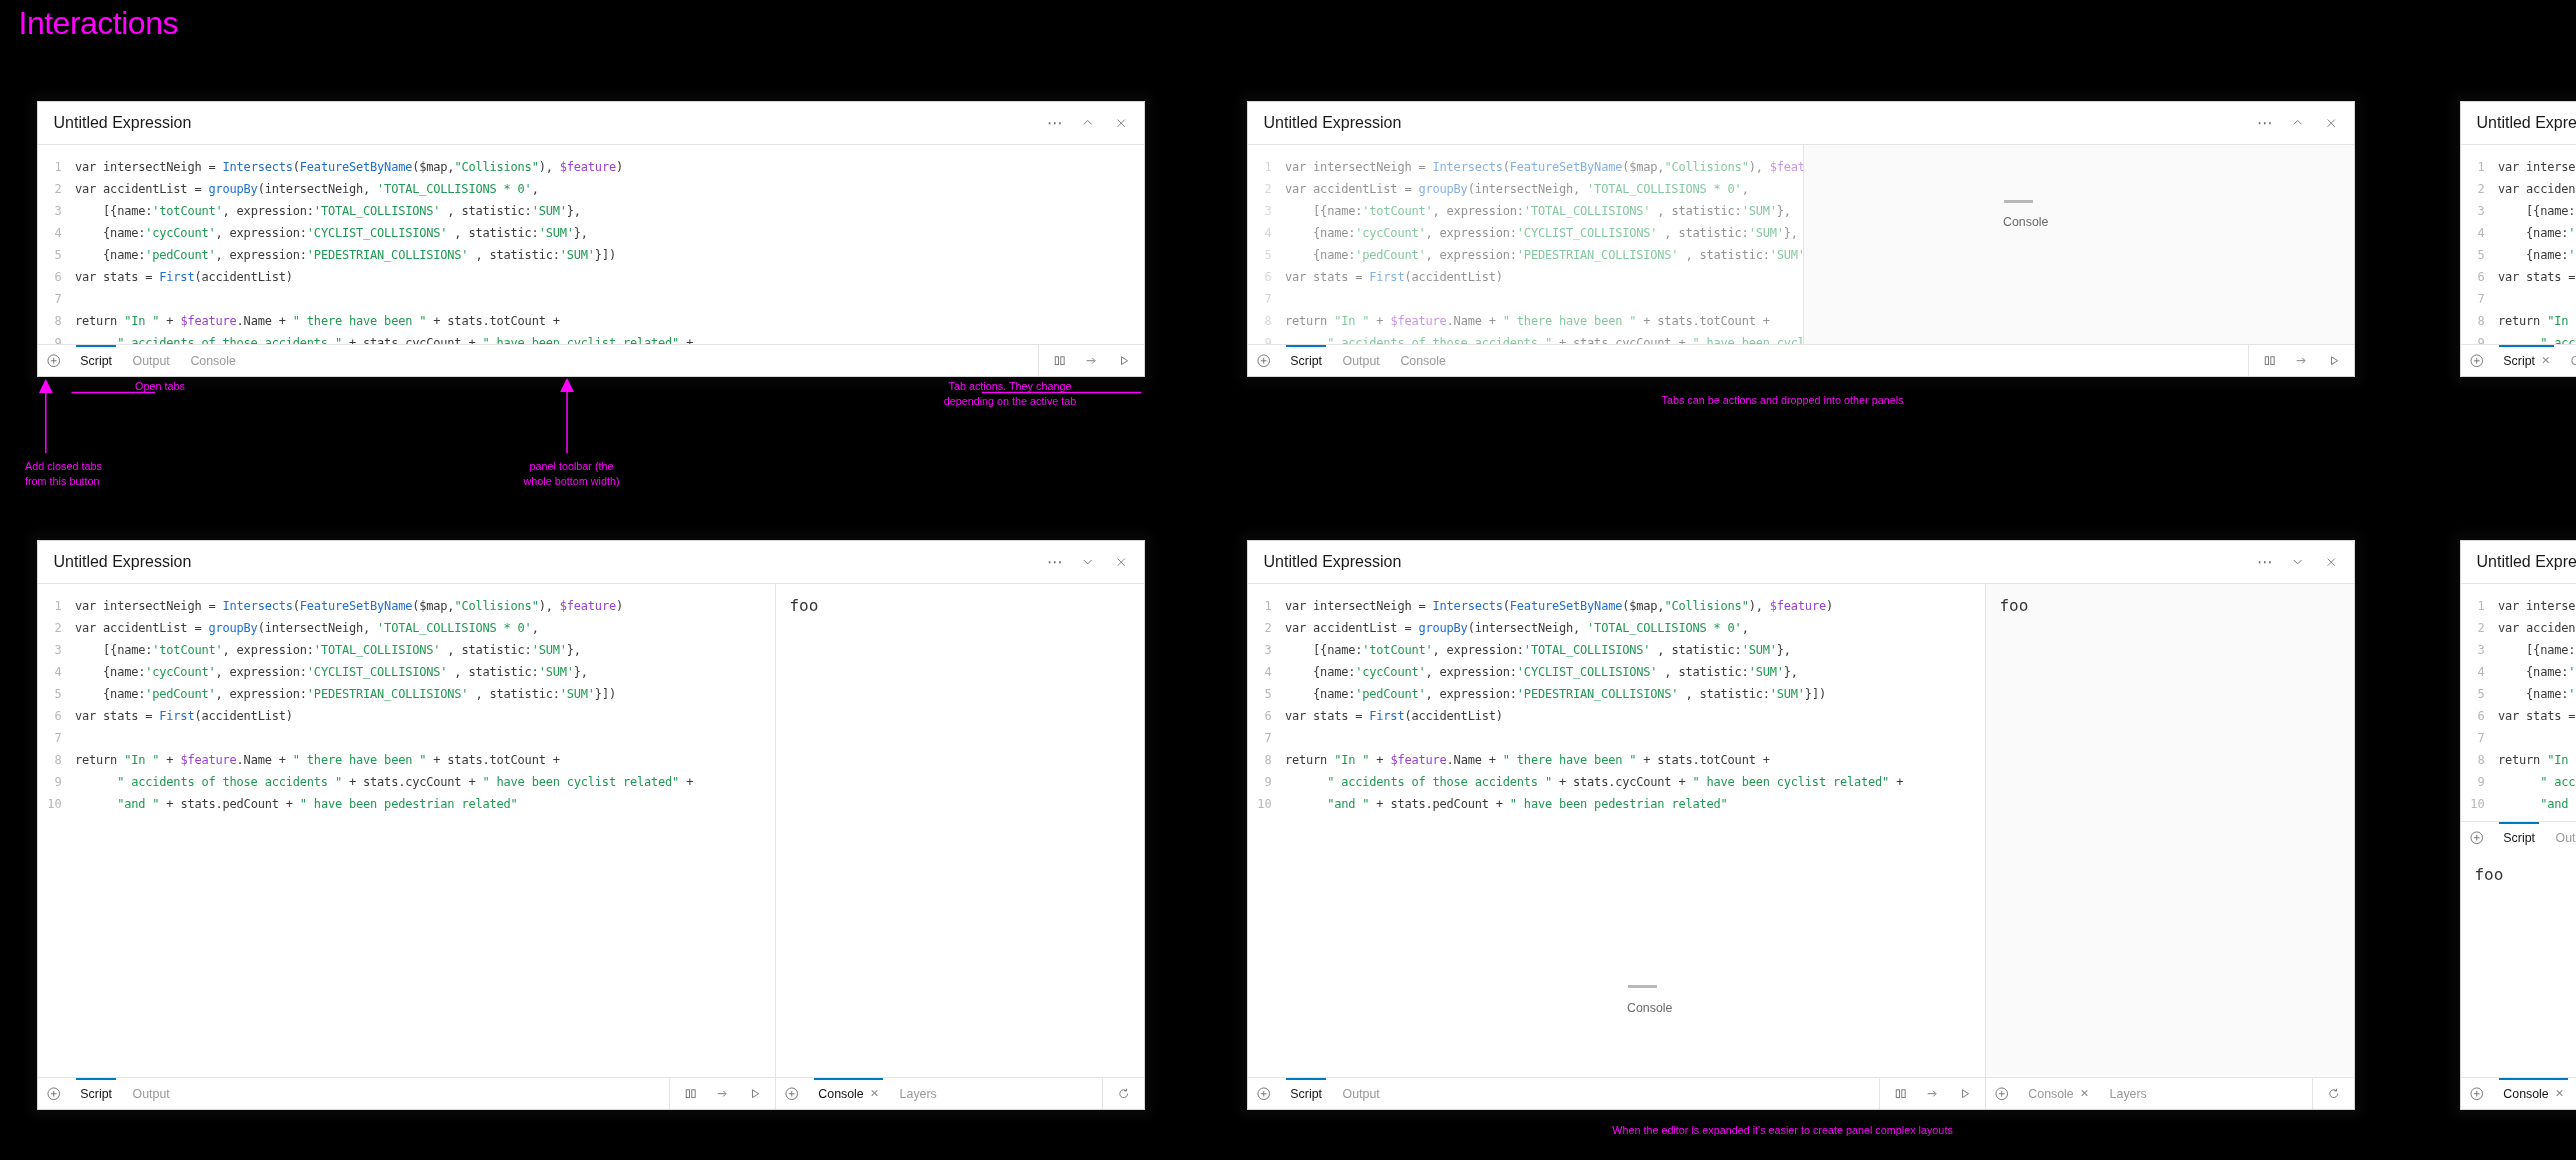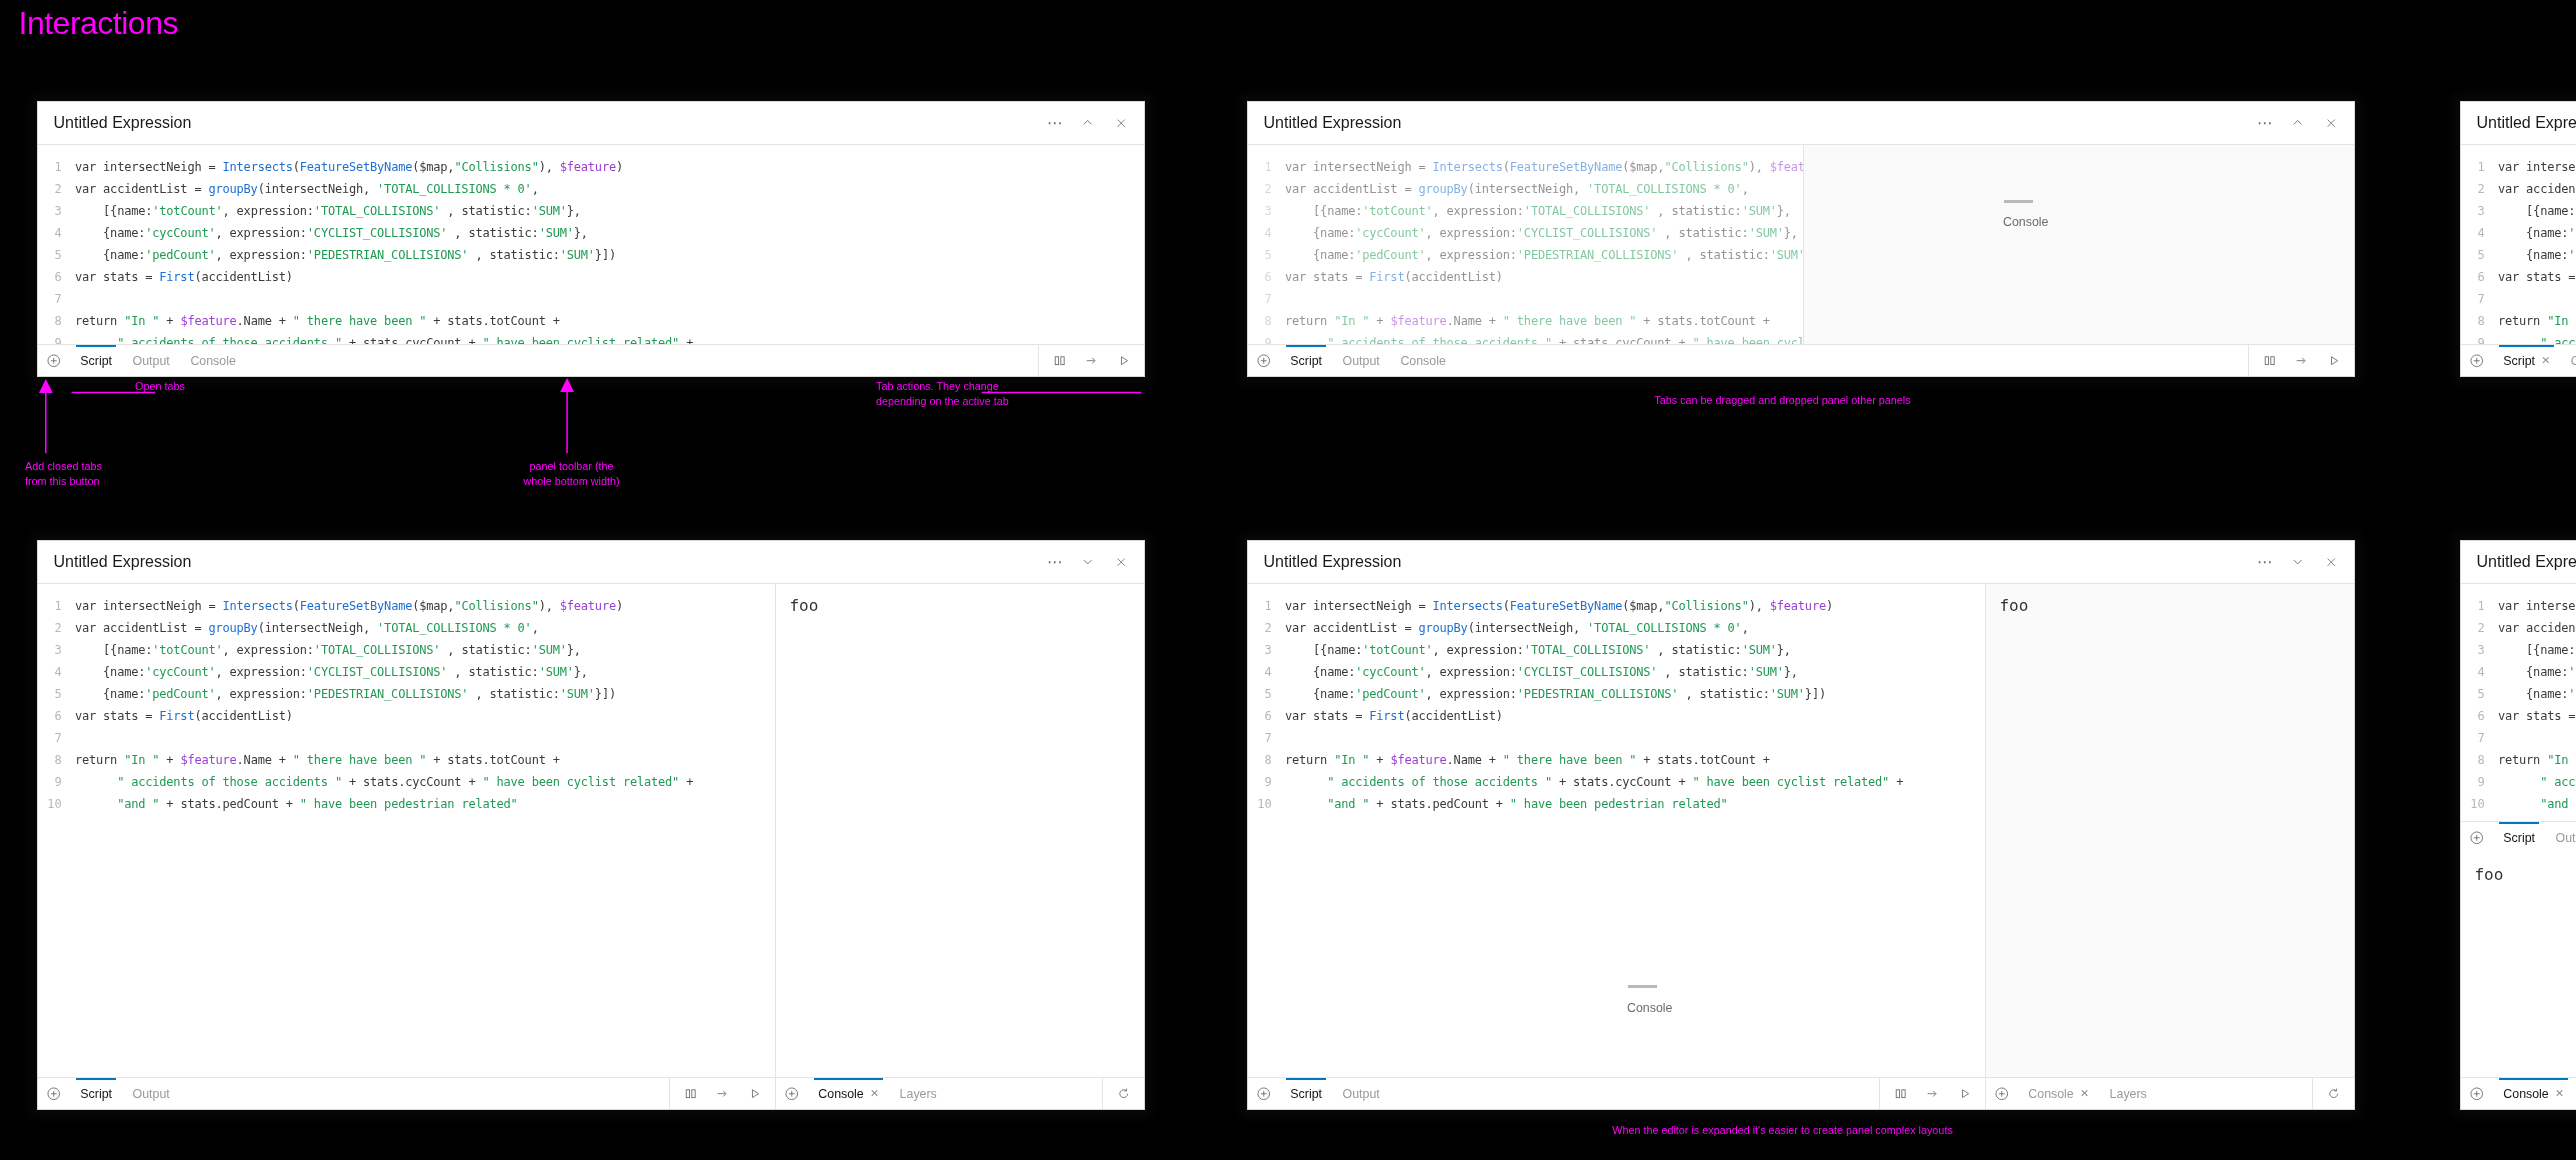--- a/index.html
+++ b/index.html
@@ -107,21 +107,21 @@
   .ti { width: 14.4px; height: 14.4px; color: #6d6d6d; cursor: pointer;
         display: flex; align-items: center; justify-content: center; }
   .ti svg { display: block; }
 
   
   .anno {
     position: absolute; color: #ff00ff; font-size: 10.8px; line-height: 1.35;
     white-space: pre-line; font-family: "Liberation Sans", sans-serif;
   }
   .anno.c { text-align: center; }
-  .anno.r { text-align: left; }
+  .anno.r { text-align: center; }
   .anno-svg { position: absolute; left: 0; top: 0; pointer-events: none; }
 
   
   .ghost-tab {
     position: absolute; color: #6b6b6b; font-size: 12.4px;
     font-family: "Liberation Sans", sans-serif;
   }
   .ghost-bar {
     position: absolute; height: 2.6px; background: #b9b9b9; width: 29px;
   }
@@ -306,21 +306,21 @@
         <svg width="13.4" height="13.4" viewBox="0 0 24 24" fill="none" stroke="#6d6d6d" stroke-width="1.6">
             <polygon points="8,5 19,12 8,19"></polygon>
           </svg>
       </span>
     </div>
   </div>
 </div>
 <div class="ghost-bar" style="left:2004px; top:200px;"></div>
 <div class="ghost-tab" style="left:2003px; top:215px;">Console</div>
 
-<div class="anno c" style="left:1319px; top:393px; width:927px;">Tabs can be dragged and dropped panel other panels</div>
+<div class="anno c" style="left:1319px; top:393px; width:927px;">Tabs can be actions and dropped into other panels</div>
 
 <div class="panel" style="left:2460px; top:101px; width:1108px; height:276px;">
   <div class="panel-titlebar">
     <div class="panel-title">Untitled Expression</div>
 
   </div>
   <div class="panel-body">
     <div class="editor code-host" style="flex:0 0 536px;">
         <div class="code-line"><span class="ln">1</span><span class="code"><span class="tk-pun">var intersectNeigh = </span></span></div>
         <div class="code-line"><span class="ln">2</span><span class="code"><span class="tk-pun">var accidentList = </span></span></div>

